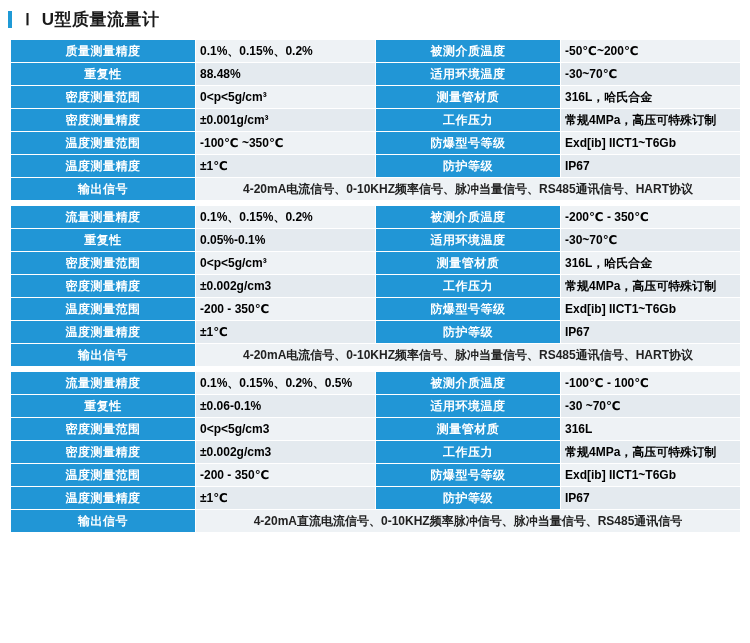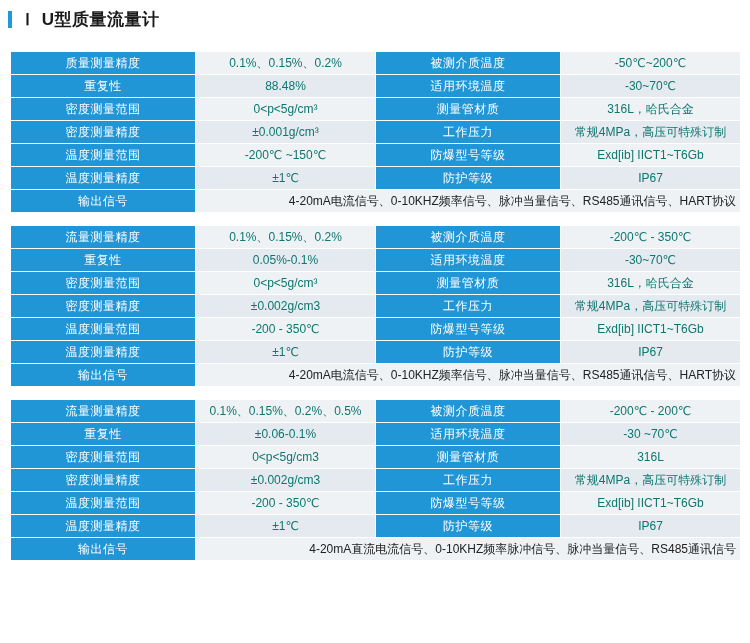--- a/index.html
+++ b/index.html
@@ -32,49 +32,50 @@
     width: 4px;
     height: 17px;
     background: #1f9ad6;
     margin-right: 7px;
     flex: none;
   }
 
   table.spec {
     border-collapse: collapse;
     width: 730px;
-    margin: 12px 10px 0 10px;
+    margin: 0 10px 0 10px;
     table-layout: fixed;
+    font-weight: bold;
   }
   table.spec td {
     border: 1px solid #ffffff;
     height: 23px;
     font-size: 12px;
     padding: 1px 4px;
     vertical-align: middle;
     line-height: 1.2;
   }
   td.lbl {
     background: #2196d6;
     color: #ffffff;
     text-align: center;
     width: 185px;
     letter-spacing: 0.5px;
   }
   td.val {
     background: #eef2f5;
-    color: #0f766e;
-    text-align: center;
+    color: #000000;
+    text-align: left;
     width: 180px;
   }
   td.val.alt { background: #e4eaef; }
   td.full {
     background: #eef2f5;
     color: #222222;
-    text-align: right;
+    text-align: center;
   }
 </style>
 </head>
 <body>
 
 <div class="page">
 
   <div class="section">
     <div class="section-title">
       <span class="title-bar"></span>
@@ -101,21 +102,21 @@
           <td class="val">316L，哈氏合金</td>
         </tr>
         <tr>
           <td class="lbl">密度测量精度</td>
           <td class="val alt">±0.001g/cm³</td>
           <td class="lbl">工作压力</td>
           <td class="val alt">常规4MPa，高压可特殊订制</td>
         </tr>
         <tr>
           <td class="lbl">温度测量范围</td>
-          <td class="val">-200℃ ~150℃</td>
+          <td class="val">-100℃ ~350℃</td>
           <td class="lbl">防爆型号等级</td>
           <td class="val">Exd[ib] IICT1~T6Gb</td>
         </tr>
         <tr>
           <td class="lbl">温度测量精度</td>
           <td class="val alt">±1℃</td>
           <td class="lbl">防护等级</td>
           <td class="val alt">IP67</td>
         </tr>
         <tr>
@@ -173,21 +174,21 @@
     </table>
   </div>
 
   <div class="section">
     <table class="spec">
       <tbody>
         <tr>
           <td class="lbl">流量测量精度</td>
           <td class="val">0.1%、0.15%、0.2%、0.5%</td>
           <td class="lbl">被测介质温度</td>
-          <td class="val">-200℃ - 200℃</td>
+          <td class="val">-100℃ - 100℃</td>
         </tr>
         <tr>
           <td class="lbl">重复性</td>
           <td class="val alt">±0.06-0.1%</td>
           <td class="lbl">适用环境温度</td>
           <td class="val alt">-30 ~70℃</td>
         </tr>
         <tr>
           <td class="lbl">密度测量范围</td>
           <td class="val">0&lt;p&lt;5g/cm3</td>

